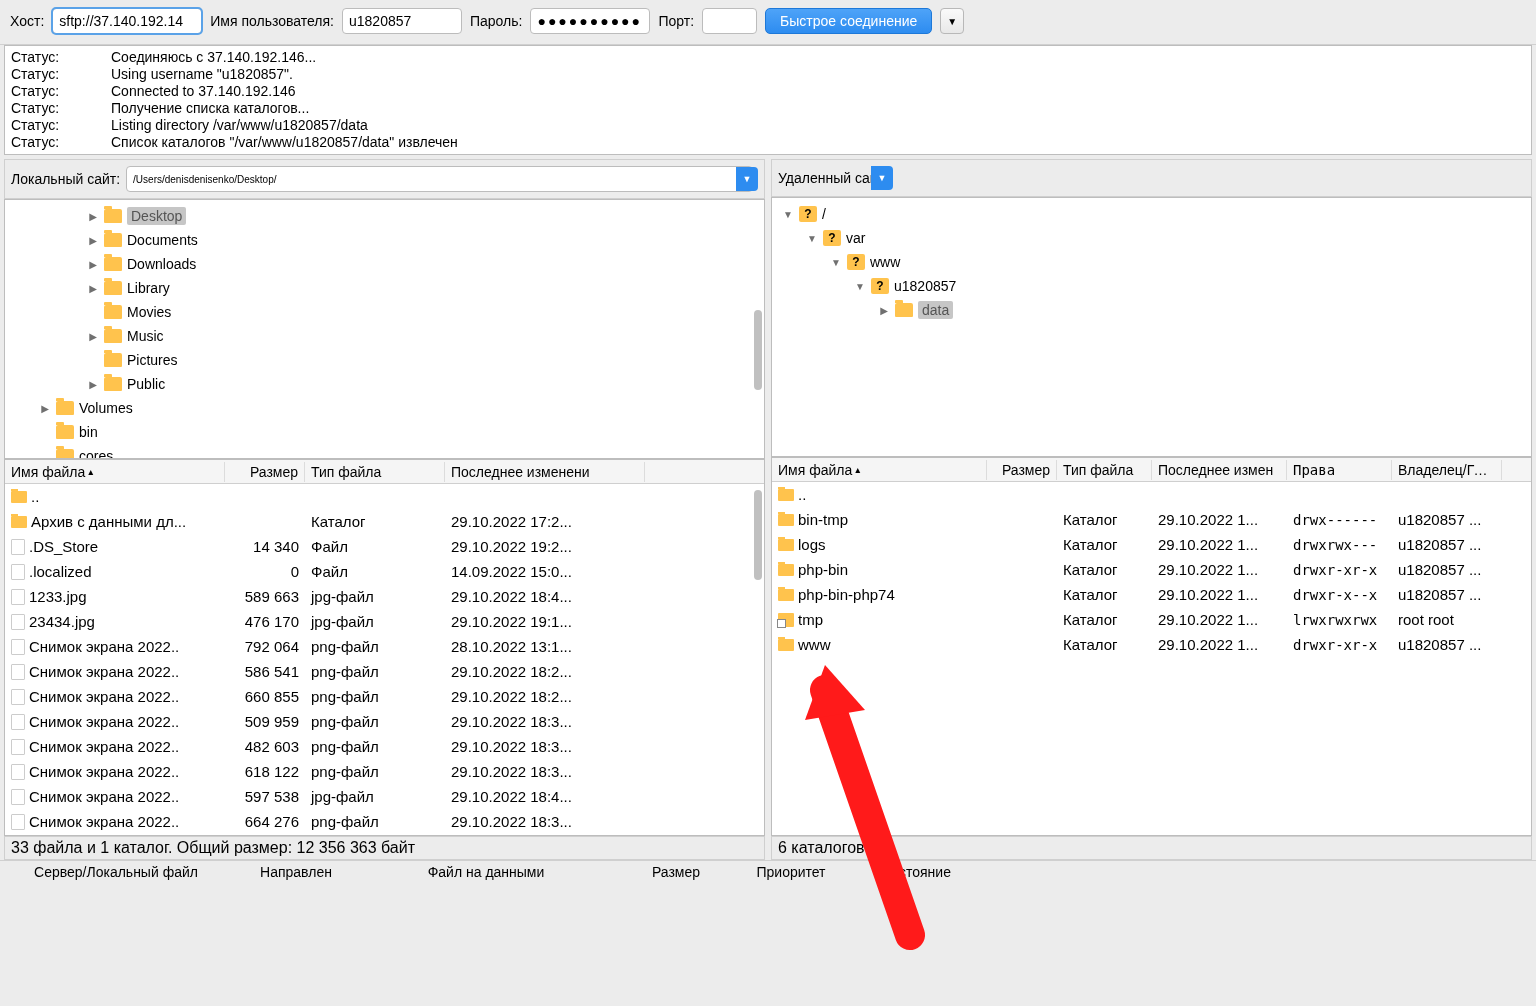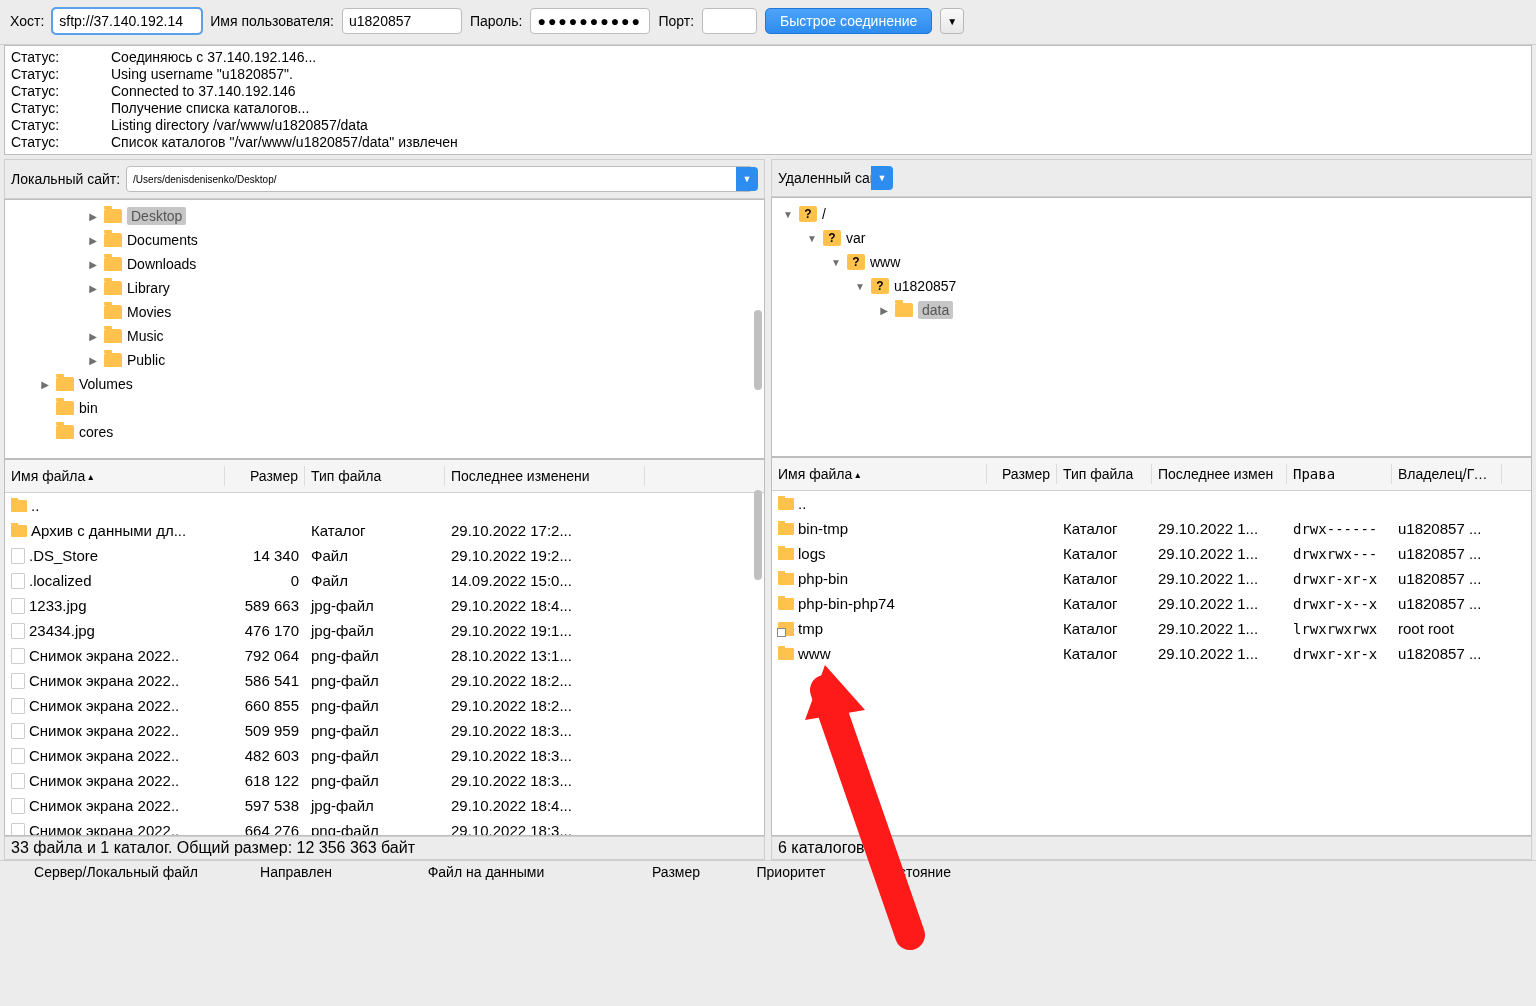--- a/index.html
+++ b/index.html
@@ -181,21 +181,21 @@
   border: 1px solid #bdbdbd;
   overflow: hidden;
   position: relative;
   font-size: 15px;
 }
 .filelist-header {
   display: flex;
   border-bottom: 1px solid #cfcfcf;
   background: #f5f5f5;
   font-size: 14px;
-  height: 33px;
+  height: 24px;
   align-items: center;
 }
 .filelist-header .col, .filerow .col {
   padding: 2px 6px;
   white-space: nowrap;
   overflow: hidden;
   text-overflow: ellipsis;
 }
 .filelist-body {
   overflow: auto;
@@ -365,20 +365,25 @@
           <span class="arrow"></span>
           <span class="folder-icon"></span>
           <span class="label">Movies</span>
         </div>
         <div class="tree-row" style="padding-left: 82px;">
           <span class="arrow">▶</span>
           <span class="folder-icon"></span>
           <span class="label">Music</span>
         </div>
         <div class="tree-row" style="padding-left: 82px;">
+          <span class="arrow"></span>
+          <span class="folder-icon"></span>
+          <span class="label">Pictures</span>
+        </div>
+        <div class="tree-row" style="padding-left: 82px;">
           <span class="arrow">▶</span>
           <span class="folder-icon"></span>
           <span class="label">Public</span>
         </div>
         <div class="tree-row" style="padding-left: 34px;">
           <span class="arrow">▶</span>
           <span class="folder-icon"></span>
           <span class="label">Volumes</span>
         </div>
         <div class="tree-row" style="padding-left: 34px;">

